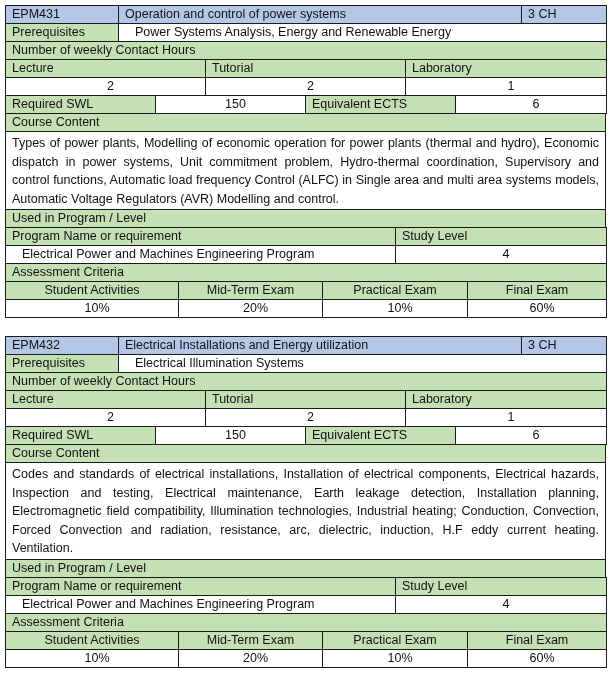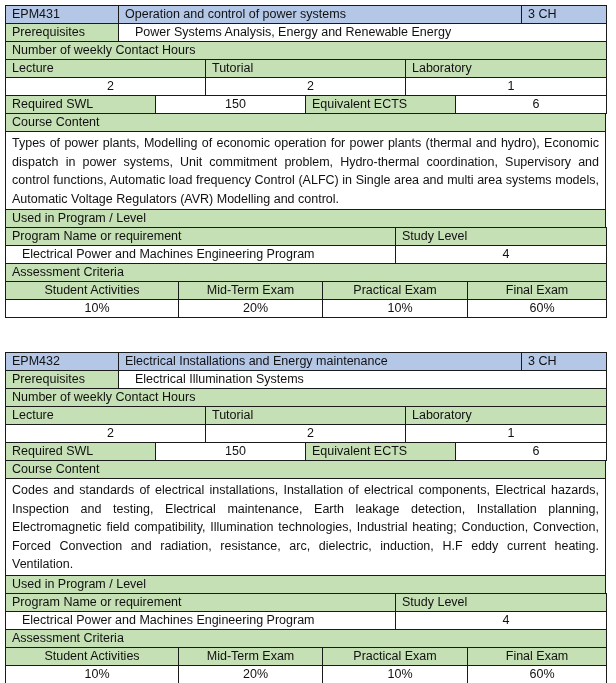--- a/index.html
+++ b/index.html
@@ -1,20 +1,20 @@
 <!DOCTYPE html>
 <html><head>
 <meta charset="utf-8">
 <style>
   html, body { margin: 0; padding: 0; background: #ffffff; }
   body { width: 616px; height: 683px; position: relative; overflow: hidden;
          font-family: "Liberation Sans", sans-serif; font-size: 12.5px; color: #111; }
   .course { position: absolute; left: 5px; width: 581px; }
   #course-0 { top: 5px; }
-  #course-1 { top: 352px; }
+  #course-1 { top: 336px; }
   table { border-collapse: collapse; width: 601px; table-layout: fixed; }
   td { border: 1px solid #1a1a1a; padding: 0 6px; height: 17px; line-height: 17px;
        white-space: nowrap; overflow: hidden; vertical-align: middle; }
   .blue { background: #b4c7e7; }
   .green { background: #c5e0b4; margin-left: 8px; }
   .white { background: #ffffff; padding-left: 16px; }
   .center { text-align: center; }
   .content { white-space: normal; text-align: justify; line-height: 18.5px; padding: 2px 6px 1px 6px; height: auto; }
 </style>
 </head>
@@ -136,21 +136,21 @@
 <div class="course" id="course-1">
   <table>
     <colgroup>
         <col style="width:113px">
         <col style="width:403px">
         <col style="width:85px">
       </colgroup>
     <tbody>
         <tr>
       <td class="blue">EPM432</td>
-      <td class="blue">Electrical Installations and Energy maintenance</td>
+      <td class="blue">Electrical Installations and Energy utilization</td>
       <td class="blue">3 CH</td>
     </tr>
     <tr>
       <td class="green">Prerequisites</td>
       <td class="white" colspan="2">Electrical Illumination Systems</td>
     </tr>
   </tbody>
     </table>
   <table style="margin-top:-1px">
     <colgroup>

